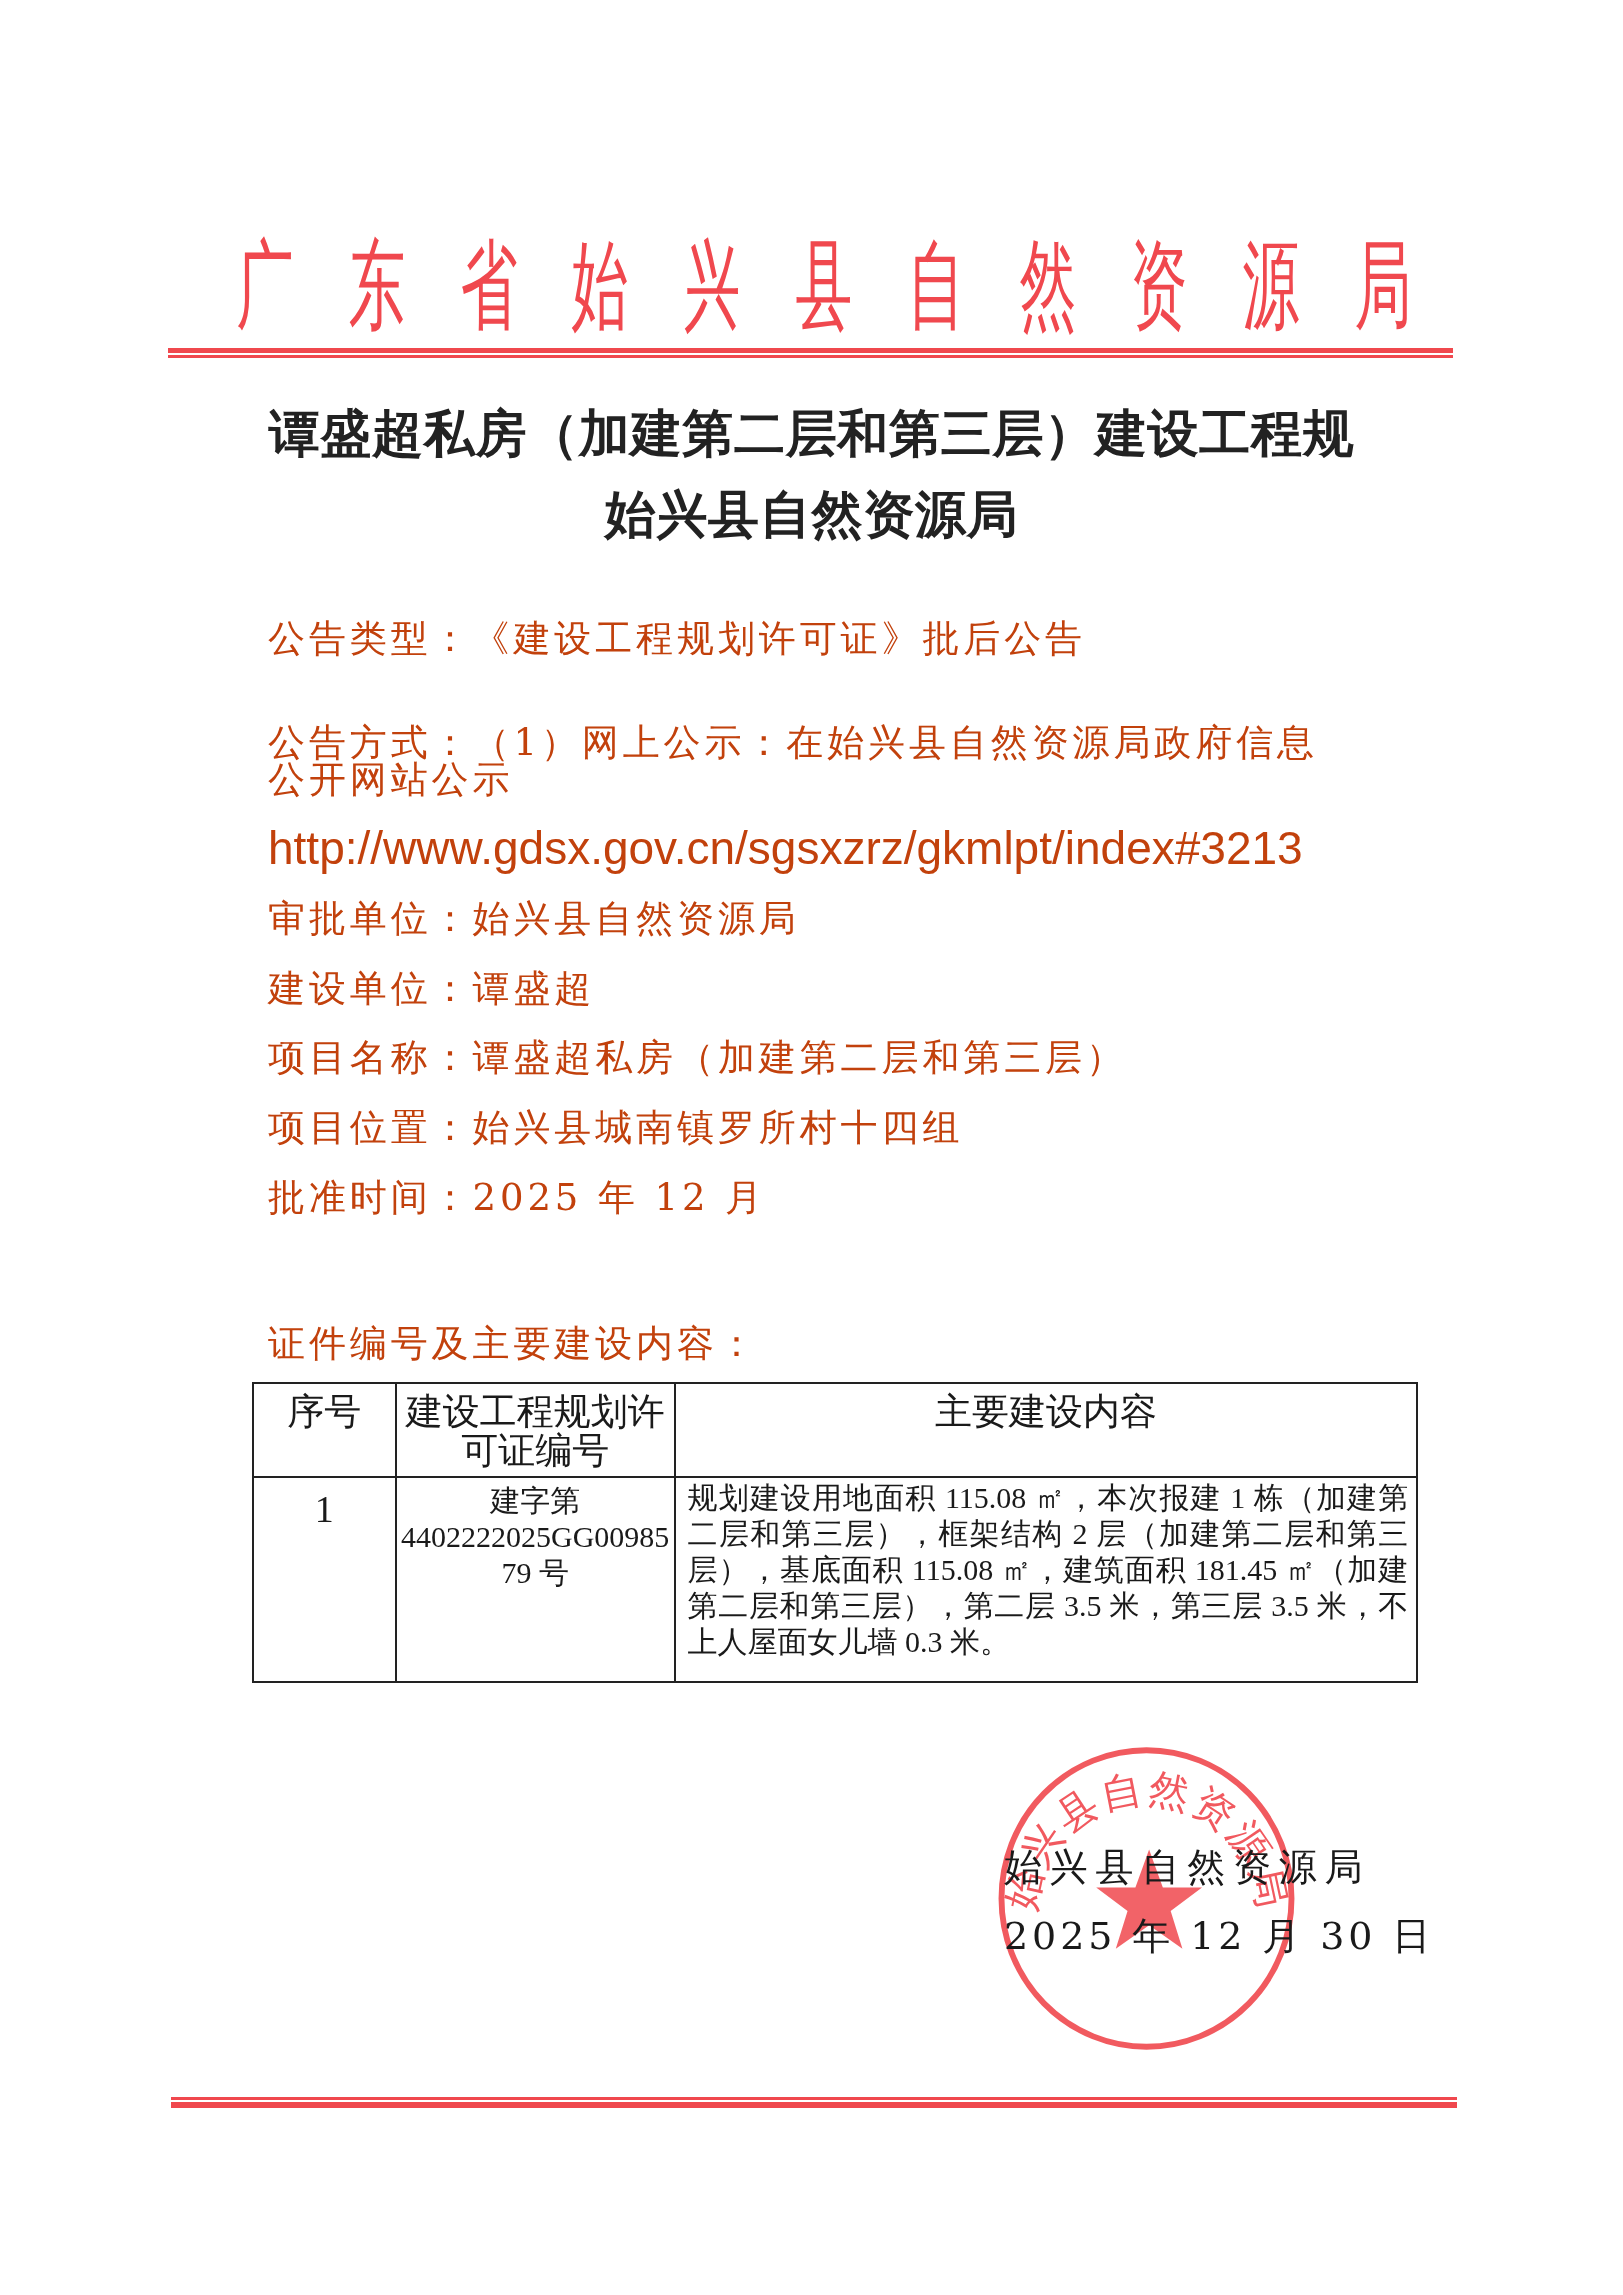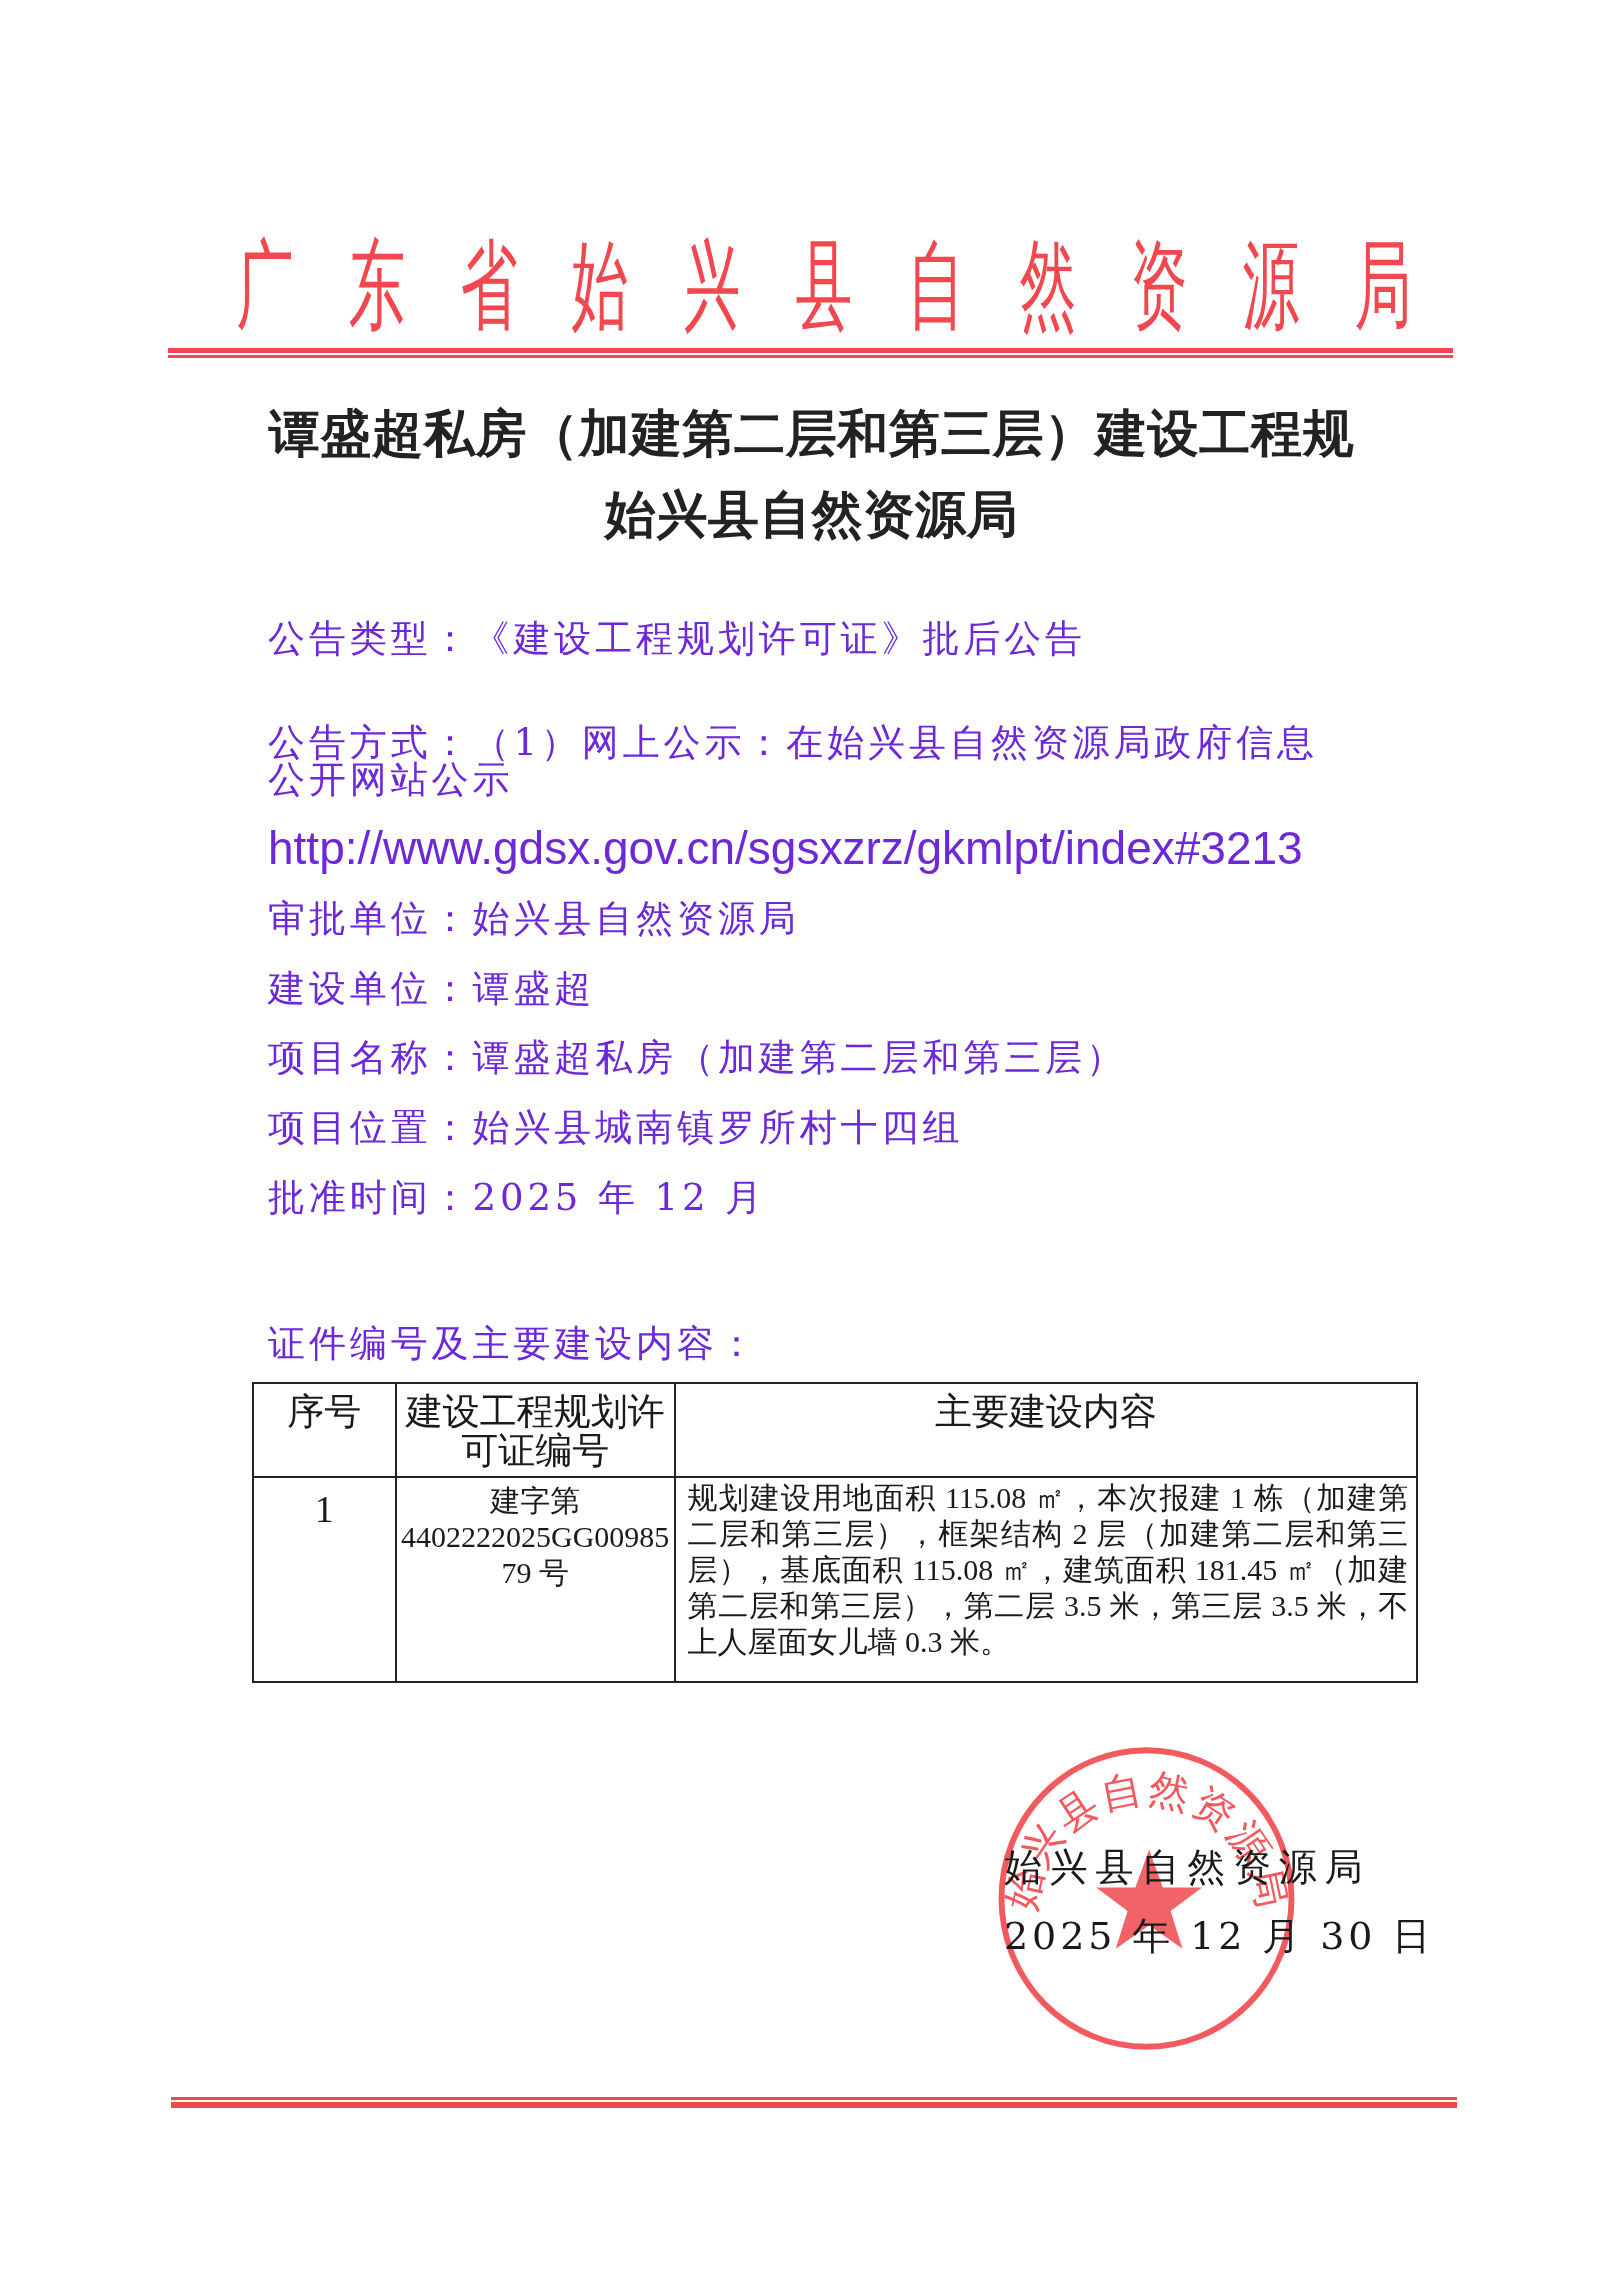--- a/index.html
+++ b/index.html
@@ -19,21 +19,21 @@
   .rule-bot-thin  { left: 171px; top: 2097px; width: 1286px; height: 2.6px; background: #F0484E; }
   .rule-bot-thick { left: 171px; top: 2102px; width: 1286px; height: 5.9px; background: #F0484E; }
 
   
   .title { left: 196px; width: 1231px; text-align: center; font-family: "DejaVu Sans", sans-serif;
            font-weight: bold; font-size: 51px; color: #222; letter-spacing: 0.7px; white-space: nowrap; }
   .title.l1 { top: 400px; }
   .title.l2 { top: 481px; }
 
   
-  .line { left: 268px; font-size: 37px; line-height: 46px; color: #6d28d9; white-space: nowrap; letter-spacing: 3.9px; text-align: center; }
+  .line { left: 268px; font-size: 37px; line-height: 46px; color: #c2410c; white-space: nowrap; letter-spacing: 3.9px; text-align: center; }
   .url { font-family: Liberation Sans, sans-serif; letter-spacing: 0px; font-size: 46px; }
 
   
   table.tbl { position: absolute; left: 252px; top: 1382px; width: 1166px; border-collapse: collapse;
               font-family: "Liberation Serif", "DejaVu Serif", serif; color: #1a1a1a; }
   .tbl td, .tbl th { border: 2px solid #222; vertical-align: top; padding: 0; }
   .tbl th { font-weight: normal; font-size: 37px; line-height: 39px; text-align: center; height: 84px;
             font-family: "DejaVu Serif", serif; padding-top: 7.8px; }
   .tbl td { font-size: 30px; line-height: 36px; height: 190px; }
   .c1 { width: 136px; }

